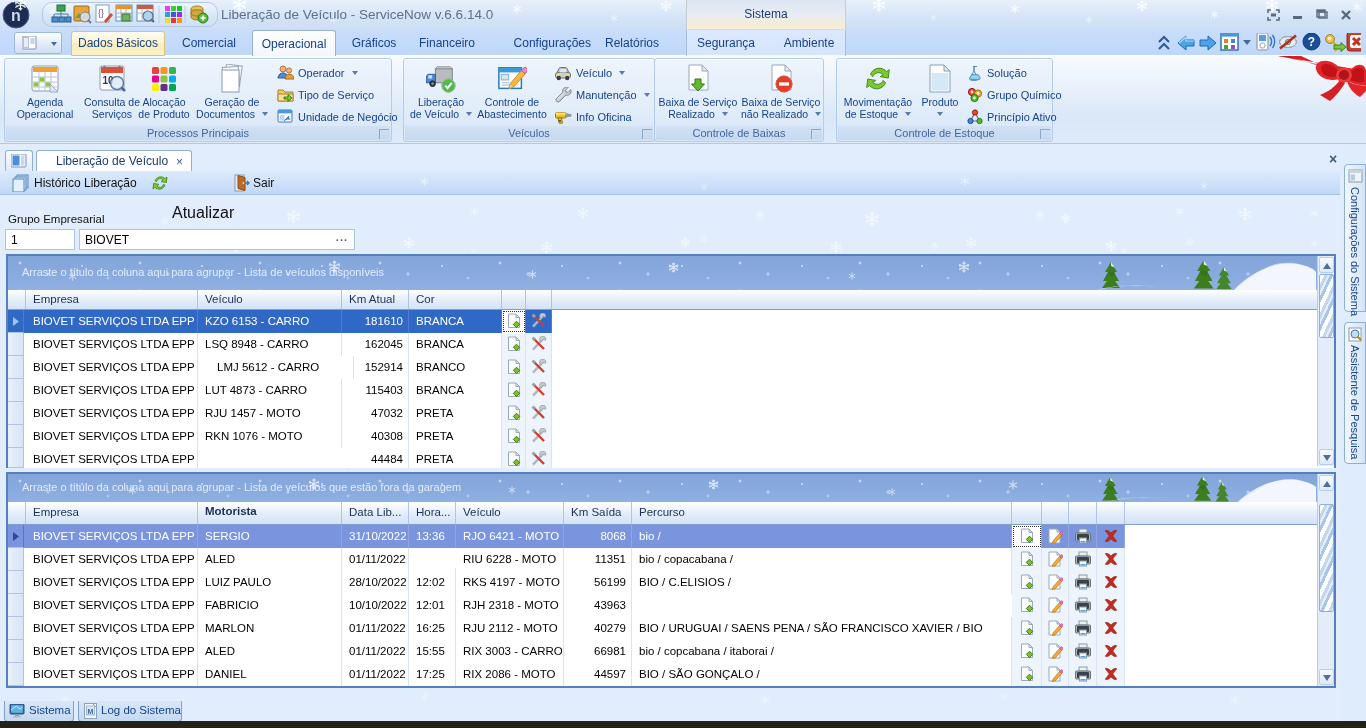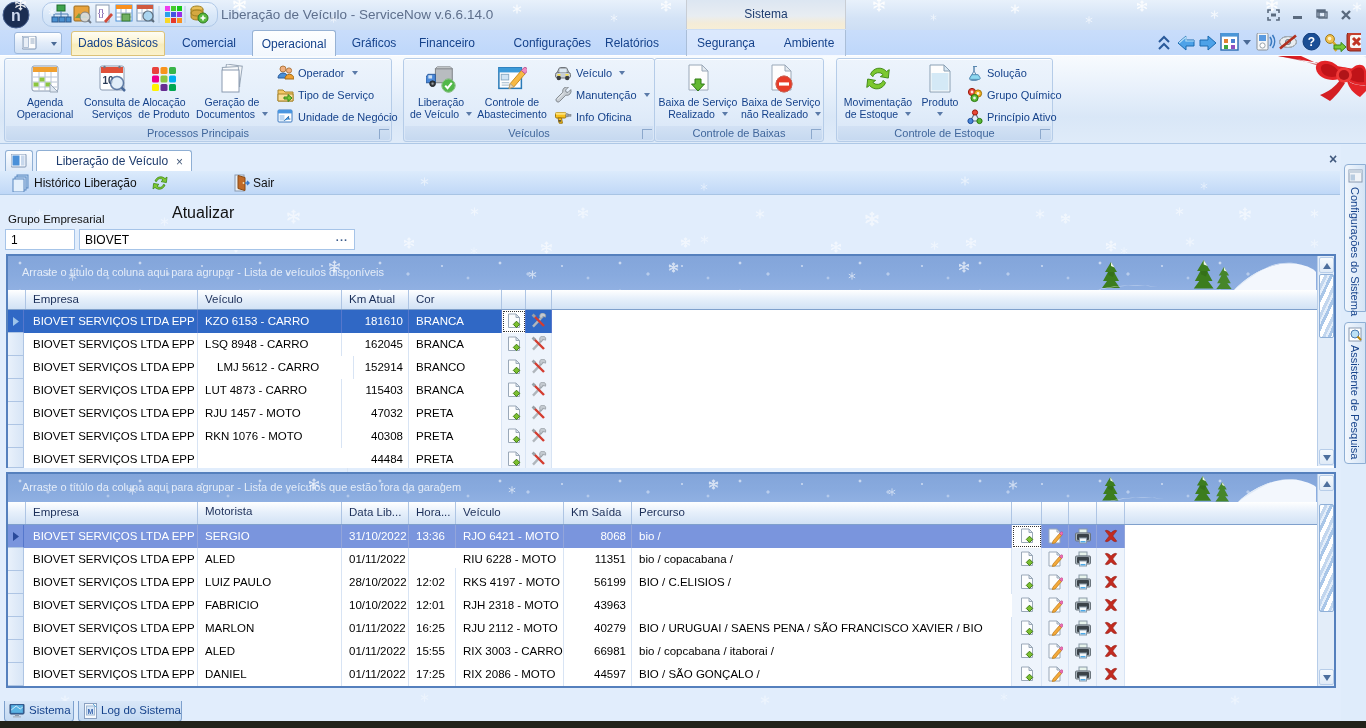--- a/index.html
+++ b/index.html
@@ -911,21 +911,21 @@
           <svg class="sf" style="left:120px;top:12px;opacity:0.5" width="9" height="9" viewBox="0 0 12 12">
             <path d="M6 0.5 V11.5 M1.2 3.2 L10.8 8.8 M1.2 8.8 L10.8 3.2" stroke="#ffffff" stroke-width="1.5" fill="none"></path>
           </svg>
           <svg class="sf" style="left:1000px;top:6px;opacity:0.6" width="10" height="10" viewBox="0 0 12 12">
             <path d="M6 0.5 V11.5 M1.2 3.2 L10.8 8.8 M1.2 8.8 L10.8 3.2" stroke="#ffffff" stroke-width="1.5" fill="none"></path>
           </svg>
         </div>
         <div class="ghead" style="top:28px;height:23px;">
           <div class="hcell" style="left:2px;width:16px;"></div>
           <div class="hcell" style="left:18px;width:172px;padding-top:4px;">Empresa</div>
-          <div class="hcell" style="left:190px;width:144px;">Motorista</div>
+          <div class="hcell" style="left:190px;width:144px;font-weight:bold;">Motorista</div>
           <div class="hcell" style="left:334px;width:67px;padding-top:4px;">Data Lib...</div>
           <div class="hcell" style="left:401px;width:47px;padding-top:4px;">Hora...</div>
           <div class="hcell" style="left:448px;width:108px;padding-top:4px;">Veículo</div>
           <div class="hcell" style="left:556px;width:68px;padding-top:4px;">Km Saída</div>
           <div class="hcell" style="left:624px;width:380px;padding-top:4px;">Percurso</div>
           <div class="hcell" style="left:1004px;width:30px;"></div>
           <div class="hcell" style="left:1034px;width:27px;"></div>
           <div class="hcell" style="left:1061px;width:28px;"></div>
           <div class="hcell" style="left:1089px;width:28px;"></div>
         </div>

